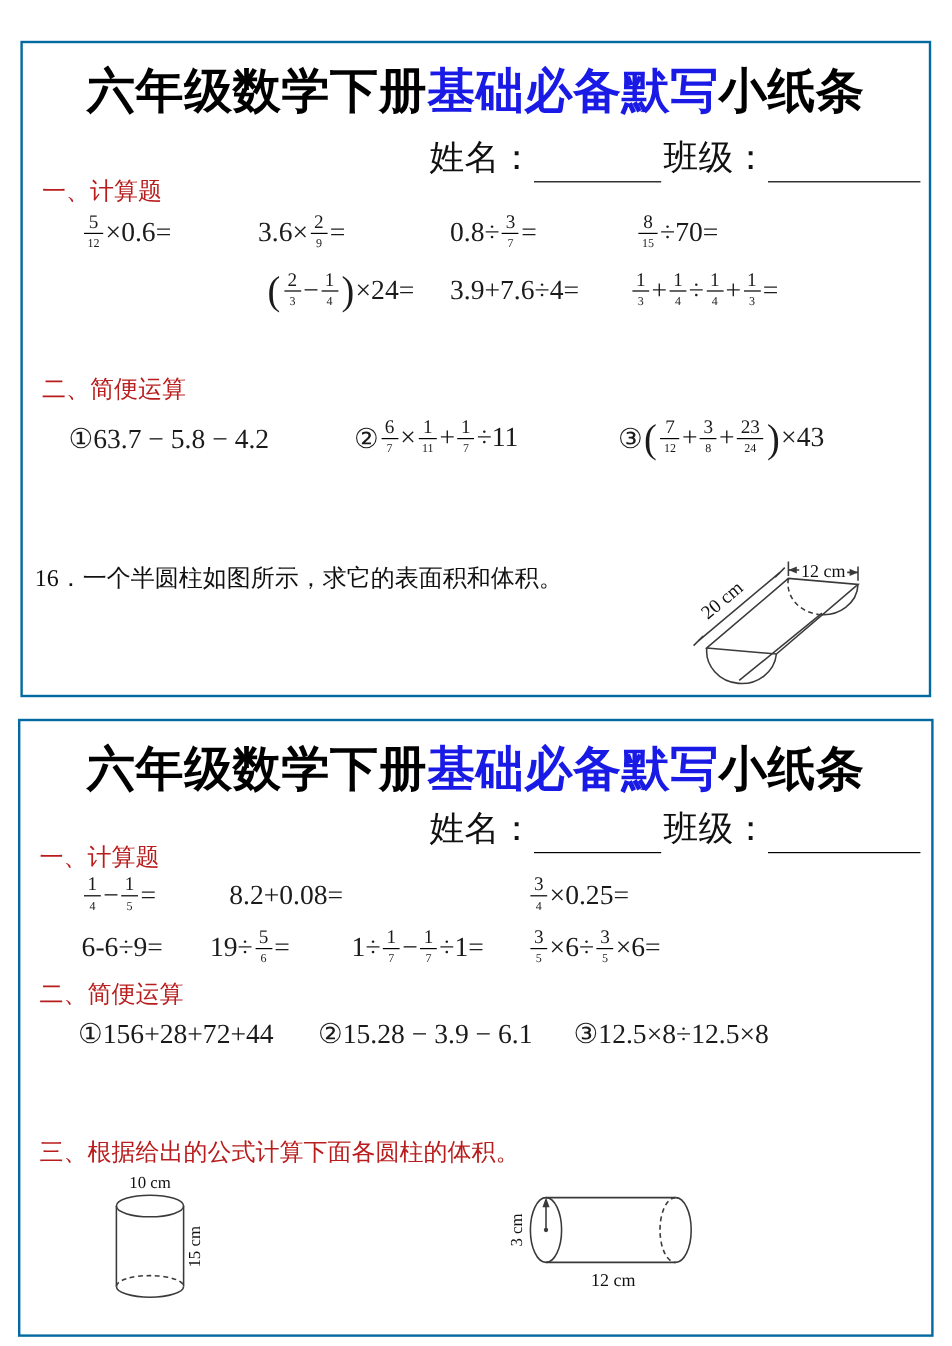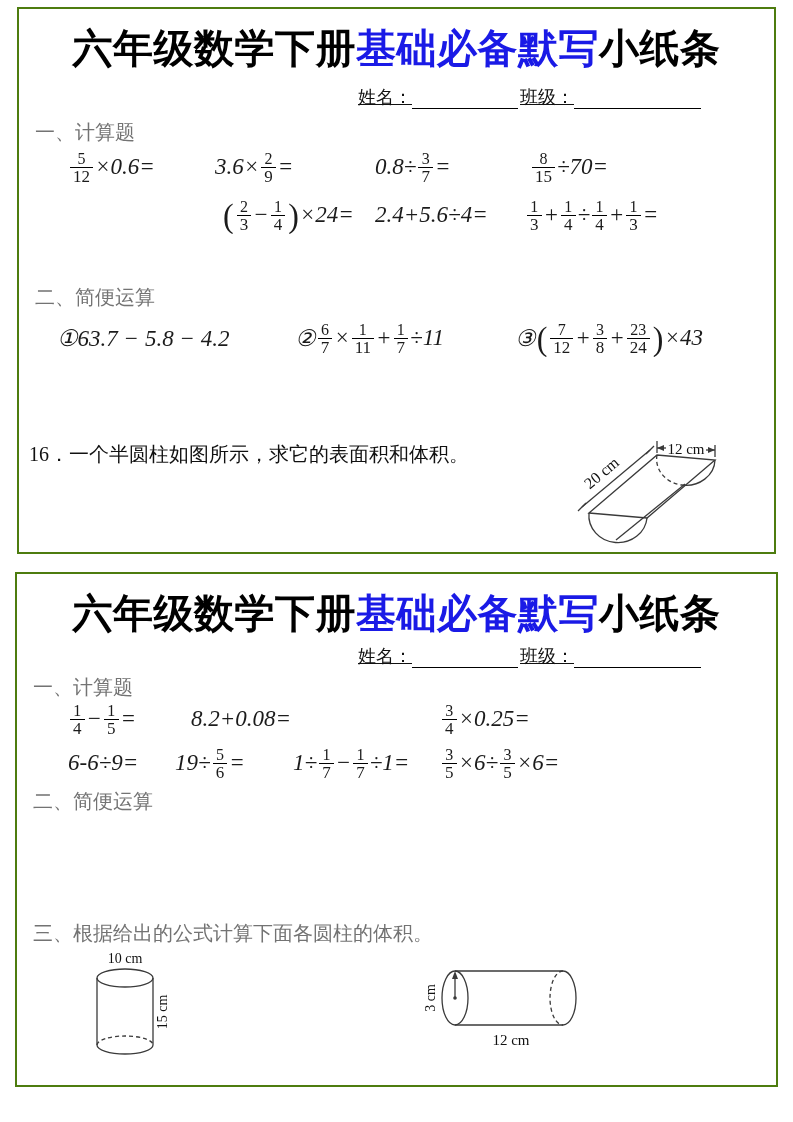--- a/index.html
+++ b/index.html
@@ -1,47 +1,47 @@
 <!DOCTYPE html>
 <html style="--accent-blue: #1a1ae6; --text: #111111; --border: #1c1c1c;"><head>
 <meta charset="utf-8">
 <style>
   html,body { margin:0; padding:0; }
   body {
     width:793px; height:1122px; position:relative; background:#ffffff;
     font-family:"Liberation Serif","DejaVu Serif",serif; color:#111;
   }
-  .panel { position:absolute; background:#fff; border:2px solid #4d7c0f; }
+  .panel { position:absolute; background:#fff; border:2px solid #0369a1;margin-top:27px; }
   #panel1 { left:17px; top:7px;   width:755px; height:543px; }
   #panel2 { left:15px; top:572px; width:759px; height:511px; }
 
   .title {
     position:absolute; top:12px; left:0; right:0; text-align:center;
     font-size:40px; font-weight:900; letter-spacing:0.5px;
     font-family:"Liberation Sans","DejaVu Sans",sans-serif; color:#000;
     white-space:nowrap;
   }
   .title .blue { color:var(--accent-blue,#1a1ae6); }
 
-  .nameline { position:absolute; font-size:18px; white-space:nowrap;text-decoration:underline; }
+  .nameline { position:absolute; font-size:29px; white-space:nowrap; }
   #panel1 .nameline { top:76px; left:339px; }
   #panel2 .nameline { top:70px; left:341px; }
   .blank { display:inline-block; border-bottom:1.5px solid #000; height:22px; vertical-align:bottom; }
   .blank.b1 { width:106px; margin-right:2px; }
   .blank.b2 { width:127px; }
 
-  .heading { position:absolute; left:16px; font-size:20px; color:#737373; white-space:nowrap; }
+  .heading { position:absolute; left:16px; font-size:20px; color:#b91c1c; white-space:nowrap; }
 
   .mrow { position:absolute; left:0; right:0; }
   .mcol { position:absolute; display:flex; align-items:center; white-space:nowrap;
           font-size:23px; height:100%; color:#1b1b1b; }
-  .mtext { display:inline-block;font-style:italic; }
+  .mtext { display:inline-block; }
   .frac { display:inline-block; text-align:center; vertical-align:middle; margin:0 2px; }
   .frac .n { display:block; font-size:16px; line-height:17px; padding:0 3px; border-bottom:1.3px solid #000; }
-  .frac .d { display:block; font-size:17px; line-height:17px; padding:0 3px; }
+  .frac .d { display:block; font-size:10px; line-height:17px; padding:0 3px; }
   .bigp { font-size:32px; font-weight:400; margin:0 1px; transform:scaleY(1.05); }
 
   .q16 { position:absolute; left:10px; top:432px; font-size:20px; white-space:nowrap; }
 
   svg.fig { position:absolute; overflow:visible; }
   svg.fig path, svg.fig line, svg.fig ellipse { fill:none; stroke:#3a3a3a; stroke-width:1.3; }
   svg.fig .dash { stroke-dasharray:4 3; }
   svg.fig text { fill:#111; font-family:"Liberation Serif","DejaVu Serif",serif; }
   svg.fig .dot { fill:#3a3a3a; stroke:none; }
   svg.fig .arrow { fill:#3a3a3a; stroke:none; }
@@ -97,21 +97,21 @@
         </span>
         <span class="mtext">−</span>
         <span class="frac">
           <span class="n">1</span>
           <span class="d">4</span>
         </span>
         <span class="bigp">)</span>
         <span class="mtext"> ×24=</span>
       </div>
     <div class="mcol" style="left:356px">
-        <span class="mtext">2.4+5.6÷4=</span>
+        <span class="mtext">3.9+7.6÷4=</span>
       </div>
     <div class="mcol" style="left:506px">
         <span class="frac">
           <span class="n">1</span>
           <span class="d">3</span>
         </span>
         <span class="mtext">+</span>
         <span class="frac">
           <span class="n">1</span>
           <span class="d">4</span>
@@ -269,20 +269,31 @@
         <span class="frac">
           <span class="n">3</span>
           <span class="d">5</span>
         </span>
         <span class="mtext">×6=</span>
       </div>
   </div>
 
   <div class="heading" style="top:214px">二、简便运算</div>
 
+  <div class="mrow" style="top:242px;height:36px">
+    <div class="mcol" style="left:48px">
+        <span class="mtext">①156+28+72+44</span>
+      </div>
+    <div class="mcol" style="left:248px">
+        <span class="mtext">②15.28 − 3.9 − 6.1</span>
+      </div>
+    <div class="mcol" style="left:461px">
+        <span class="mtext">③12.5×8÷12.5×8</span>
+      </div>
+  </div>
 
   <div class="heading" style="top:346px">三、根据给出的公式计算下面各圆柱的体积。</div>
 
   <svg class="fig" style="left:66px;top:376px" width="120" height="120" viewBox="0 0 120 120">
     <g>
       <ellipse cx="42" cy="28" rx="28" ry="9"></ellipse>
       <line x1="14" y1="28" x2="14" y2="95"></line>
       <line x1="70" y1="28" x2="70" y2="95"></line>
       <path d="M14,95 A28,9 0 0 0 70,95"></path>
       <path class="dash" d="M14,95 A28,9 0 0 1 70,95"></path>

